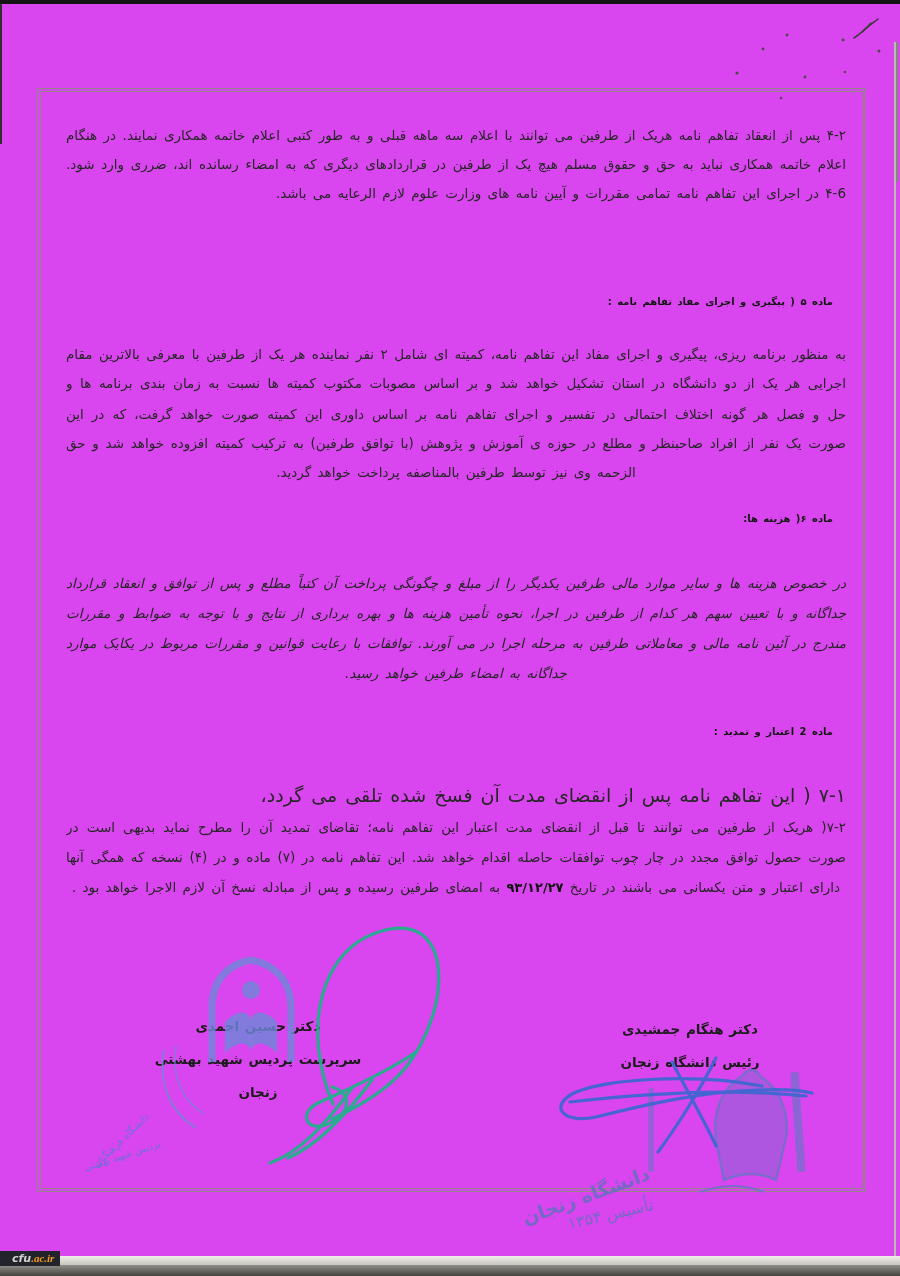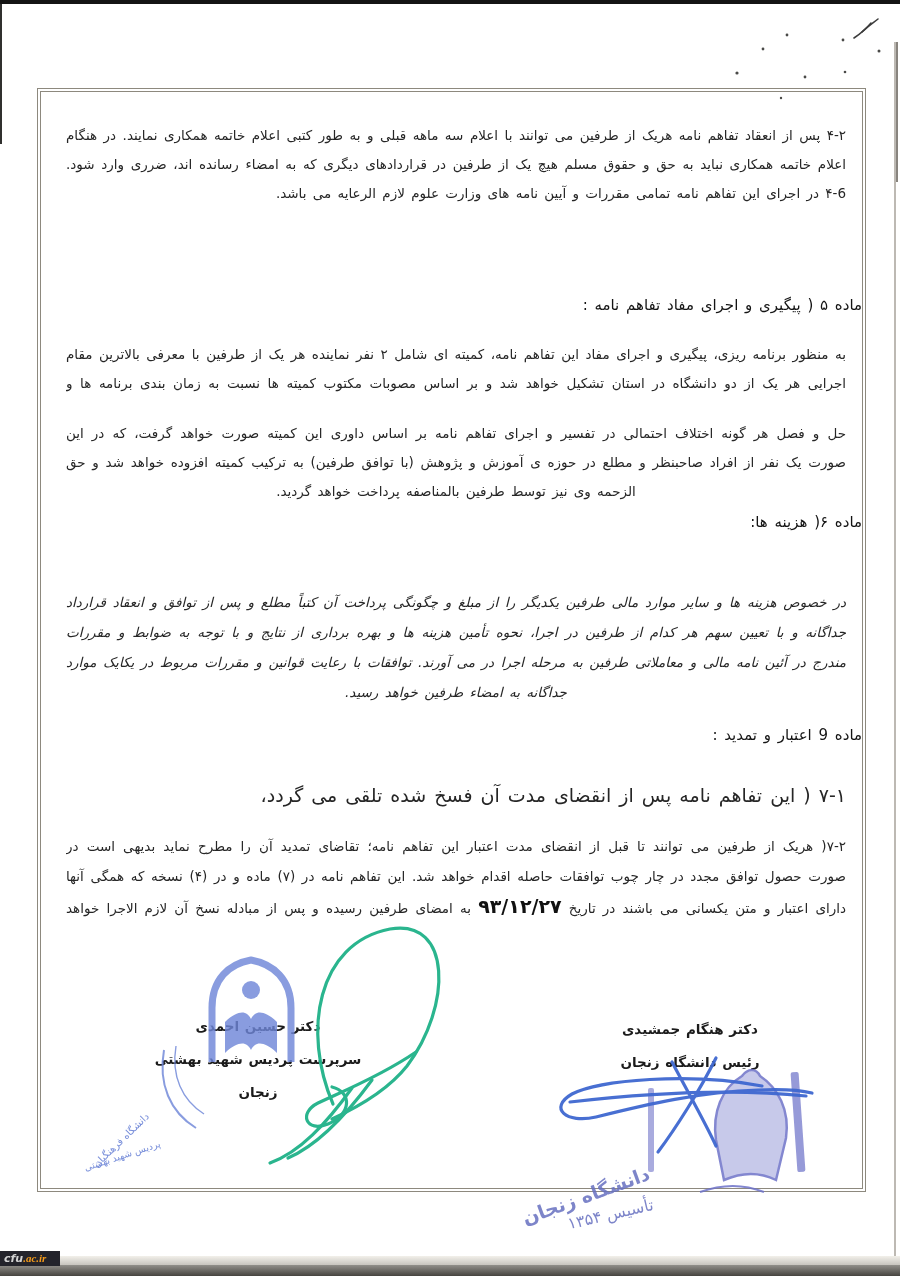--- a/index.html
+++ b/index.html
@@ -1,58 +1,58 @@
 <!DOCTYPE html>
 <html><head>
 <meta charset="utf-8">
 <style>
   html,body{margin:0;padding:0;background:#555;}
   .scan{
     position:relative;width:900px;height:1276px;margin:0 auto;
-    background:#ffffff;overflow:hidden;
+    background:#d946ef;overflow:hidden;
     font-family:"DejaVu Sans",sans-serif;
   }
   
   .edge-top{position:absolute;left:0;top:0;width:900px;height:4px;background:#141414;}
   .edge-left{position:absolute;left:0;top:4px;width:2px;height:140px;background:#30302e;}
   .edge-right{position:absolute;left:894px;top:42px;width:2px;height:1224px;background:#bdb9b3;}
   .edge-right-dark{position:absolute;left:896px;top:42px;width:2px;height:140px;background:#88847e;}
   .edge-bottom-soft{position:absolute;left:0;top:1256px;width:900px;height:9px;background:linear-gradient(#f2f0ea,#c7c4be);}
   .edge-bottom{position:absolute;left:0;top:1265px;width:900px;height:11px;background:linear-gradient(#918f8a,#46443f);}
   
   .frame{position:absolute;left:37px;top:88px;width:829px;height:1104px;
     box-sizing:border-box;border:4px double #8d897e;}
   
   .blk{position:absolute;right:54px;left:66px;direction:rtl;unicode-bidi:embed;
     font-size:13.5px;line-height:29px;color:#262626;text-align:justify;overflow:hidden;
     word-spacing:2px;}
   .blk p{margin:0;}
   .jl{text-align:justify;text-align-last:justify;}
-  .lastc{text-align-last:center;margin-top:19px;}
+  .lastc{text-align-last:center;}
   .p1{top:121px;max-height:92px;}
   .p5a{top:340px;max-height:62px;}
   .p5b{top:400px;max-height:92px;}
   .p6{top:568px;max-height:124px;line-height:30px;font-style:italic;}
   .p72{top:812px;max-height:96px;line-height:30px;}
-  .hd{position:absolute;right:38px;direction:rtl;font-weight:normal;font-size:15px;color:#141414;word-spacing:2px;}
+  .hd{position:absolute;right:67px;direction:rtl;font-weight:bold;font-size:10px;color:#141414;word-spacing:2px;}
   .h5{top:296px;}
   .h6{top:513px;}
   .h7{top:726px;}
   .line{position:absolute;right:54px;direction:rtl;font-size:19px;color:#262626;word-spacing:2px;}
   .p71{top:784px;}
-  .big-date{font-weight:bold;font-size:19px;letter-spacing:1px;color:#111;}
+  .big-date{font-weight:bold;font-size:13px;letter-spacing:1px;color:#111;}
   .sig{position:absolute;direction:rtl;font-weight:bold;font-size:13.5px;line-height:33px;
     text-align:center;color:#1b1b1b;word-spacing:1px;}
   .sig-right{left:600px;width:180px;top:1013px;}
   .sig-left{left:138px;width:240px;top:1010px;}
   .overlay{position:absolute;left:0;top:0;pointer-events:none;}
   
   .cfu{position:absolute;left:0;top:1251px;width:60px;height:15px;background:#23232b;
     direction:ltr;font:italic bold 11px "DejaVu Sans",sans-serif;line-height:15px;padding-left:4px;box-sizing:border-box;}
-  .cfu-a{color:#d2d2d2;}
+  .cfu-a{color:#d2d2d2;margin-left:8px;}
   .cfu-b{color:#f49a1a;font-family:Liberation Serif, serif;}
 </style>
 </head>
 <body>
 
 <div class="scan">
 
   <div class="edge-top"></div>
   <div class="edge-left"></div>
   <div class="edge-right"></div>
@@ -67,21 +67,21 @@
     <p>۴-6  در اجرای این تفاهم نامه تمامی مقررات و آیین نامه های وزارت علوم لازم الرعایه می باشد.</p>
   </div>
 
   <div class="hd h5">ماده ۵ ( پیگیری و اجرای مفاد تفاهم نامه :</div>
   <div class="blk p5a jl">به منظور برنامه ریزی، پیگیری و اجرای مفاد این تفاهم نامه، کمیته ای شامل ۲ نفر نماینده هر یک از طرفین با معرفی بالاترین  مقام اجرایی هر یک از دو دانشگاه در استان تشکیل خواهد شد و بر اساس مصوبات مکتوب کمیته ها نسبت به زمان بندی برنامه ها و پیگیری های اجرایی آنها اقدام خواهد گردید.</div>
   <div class="blk p5b lastc">حل و فصل هر گونه اختلاف احتمالی  در تفسیر و اجرای تفاهم نامه  بر اساس  داوری این کمیته صورت خواهد گرفت، که در این صورت یک نفر از افراد صاحبنظر  و مطلع  در حوزه ی آموزش و پژوهش  (با توافق طرفین) به ترکیب کمیته افزوده خواهد شد و حق الزحمه  وی نیز  توسط طرفین بالمناصفه پرداخت خواهد گردید.</div>
 
   <div class="hd h6">ماده ۶( هزینه ها:</div>
   <div class="blk p6 lastc">در خصوص هزینه ها و سایر موارد مالی  طرفین  یکدیگر  را از مبلغ و چگونگی پرداخت آن کتباً مطلع و پس از توافق و انعقاد قرارداد جداگانه و با تعیین سهم هر کدام از طرفین در اجرا، نحوه تأمین هزینه ها و بهره برداری از نتایج و با توجه به ضوابط و مقررات مندرج در آئین نامه مالی و معاملاتی طرفین به مرحله اجرا در می آورند. توافقات با رعایت قوانین و مقررات مربوط در یکایک موارد جداگانه به امضاء طرفین خواهد رسید.</div>
 
-  <div class="hd h7">ماده 9 اعتبار و تمدید :</div>
+  <div class="hd h7">ماده 2 اعتبار و تمدید :</div>
   <div class="line p71">۷-۱ ( این تفاهم نامه پس از انقضای مدت آن فسخ شده تلقی می گردد،</div>
   <div class="blk p72 lastc"><span>۷-۲( هریک از طرفین می توانند تا قبل از انقضای مدت اعتبار این تفاهم نامه؛ تقاضای تمدید آن را مطرح نماید بدیهی است در صورت حصول توافق مجدد در چار چوب توافقات حاصله اقدام خواهد شد. این تفاهم نامه در (۷) ماده و در (۴) نسخه که همگی آنها دارای اعتبار و متن یکسانی می باشند در تاریخ </span><span class="big-date">۹۳/۱۲/۲۷</span><span> به امضای طرفین رسیده و پس از مبادله نسخ آن لازم الاجرا خواهد بود .</span></div>
 
   <div class="sig sig-left">
     <div>دکتر حسین احمدی</div>
     <div>سرپرست پردیس شهید بهشتی زنجان</div>
   </div>
 
   <div class="sig sig-right">
     <div>دکتر هنگام جمشیدی</div>

